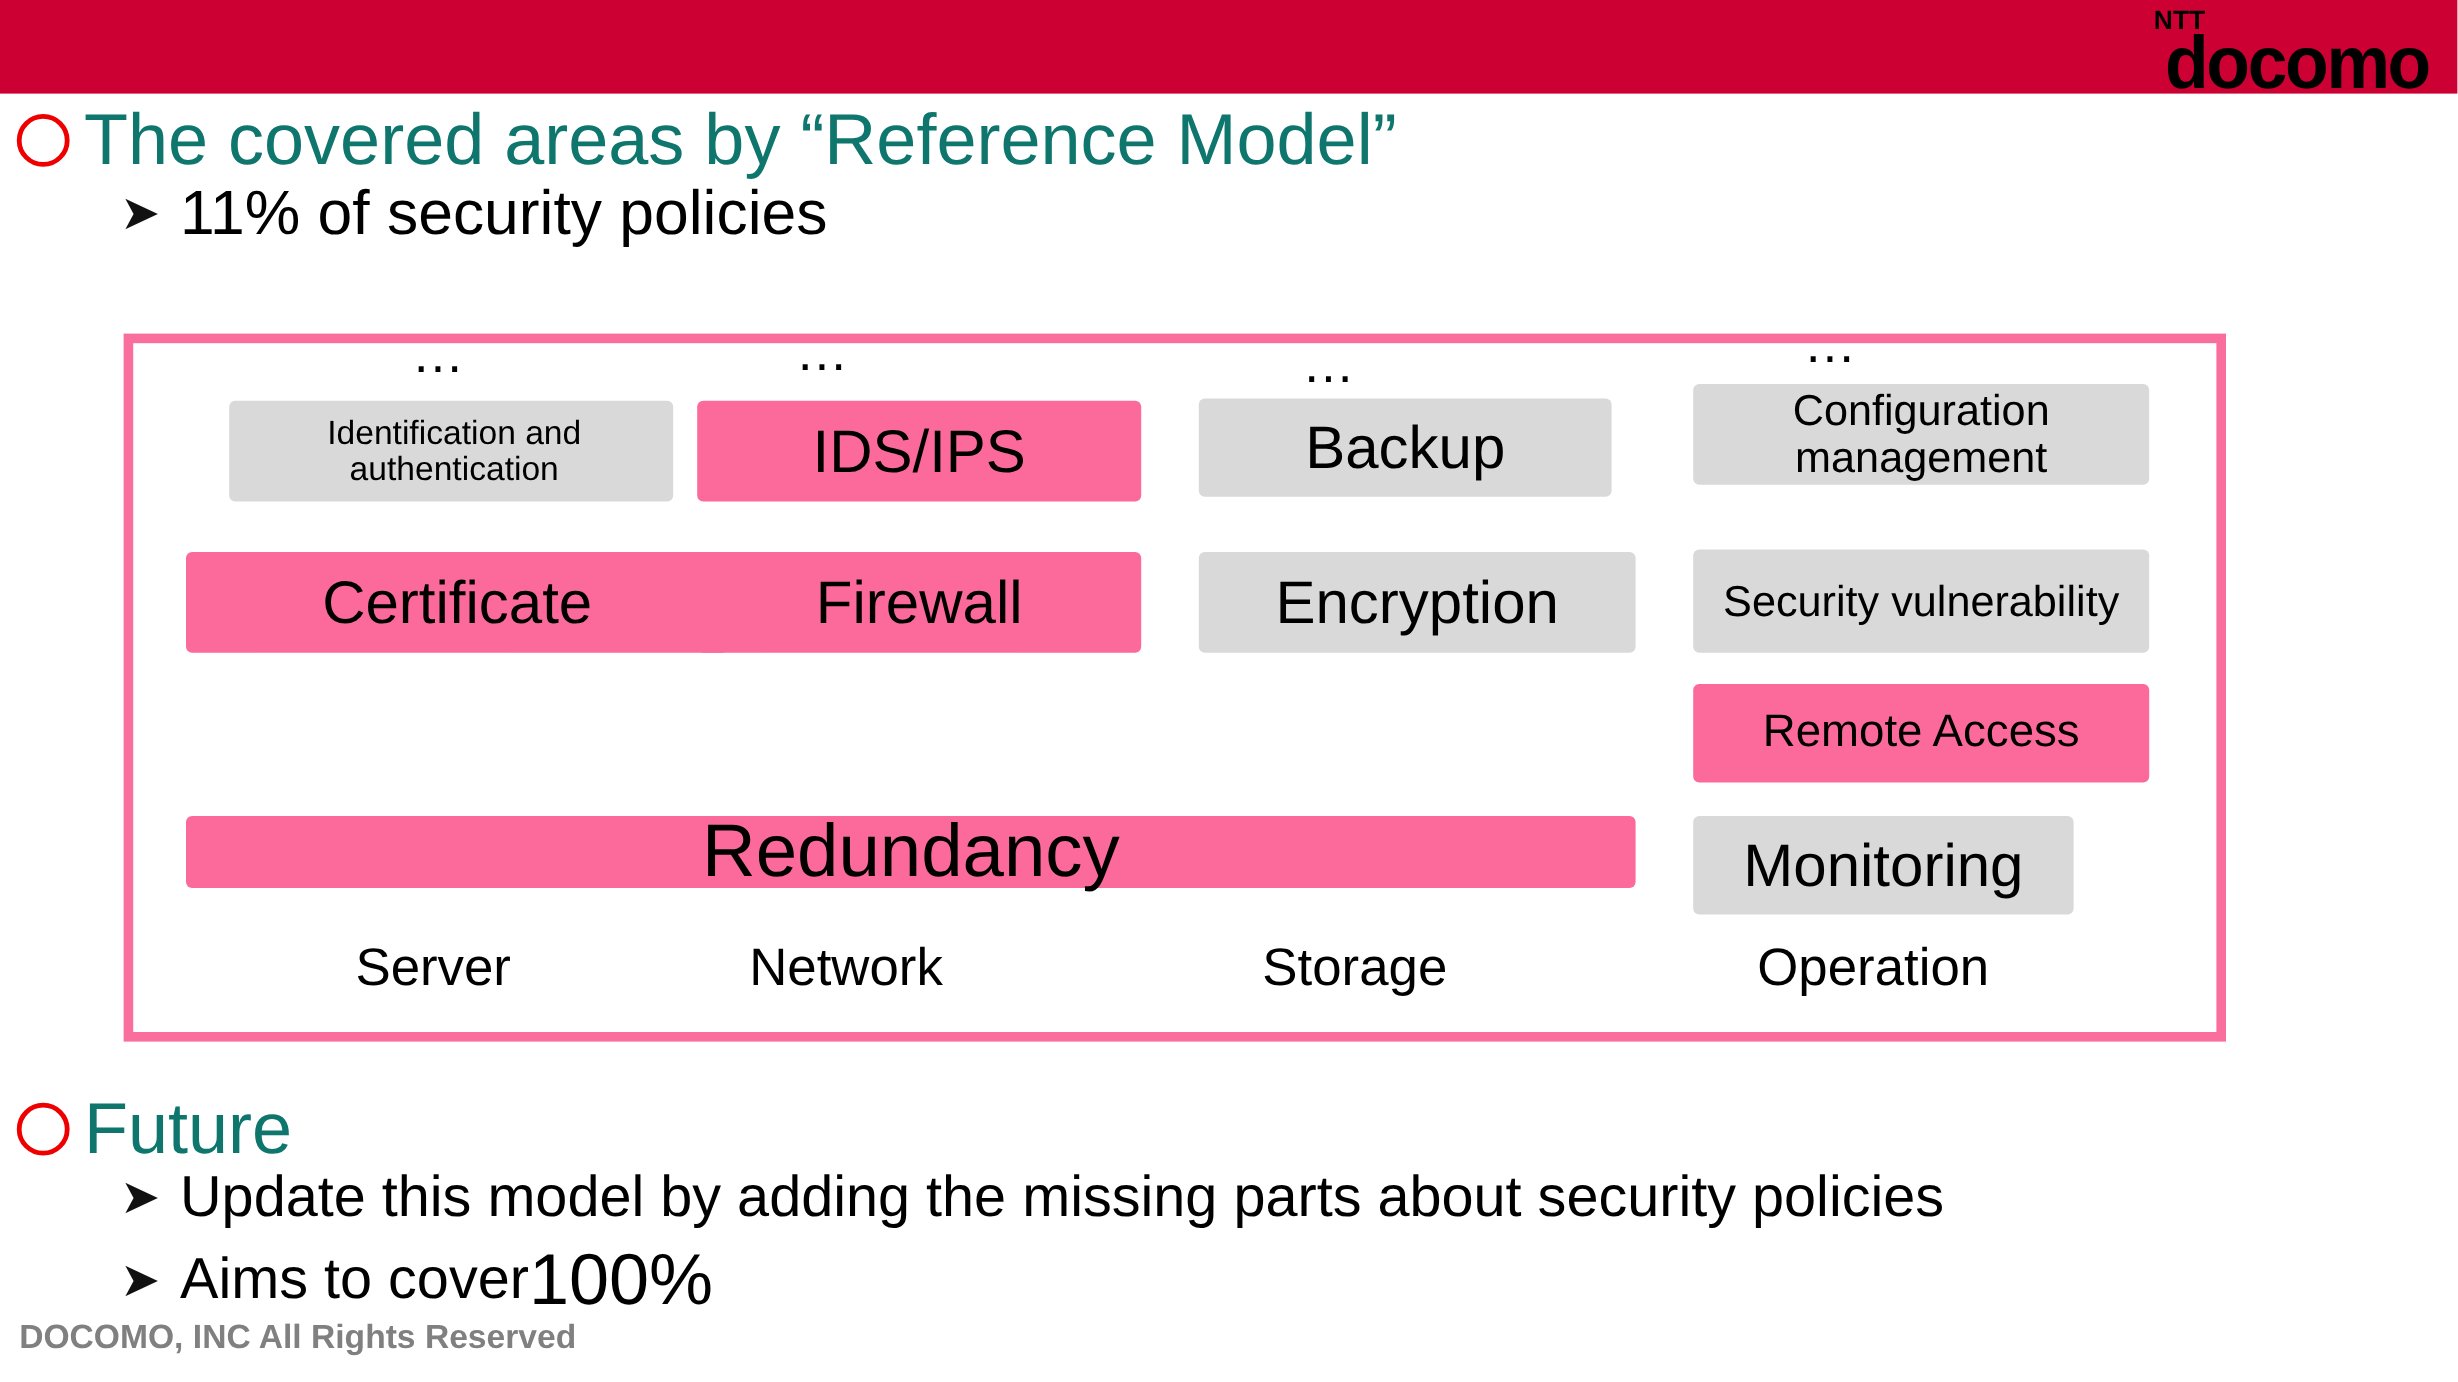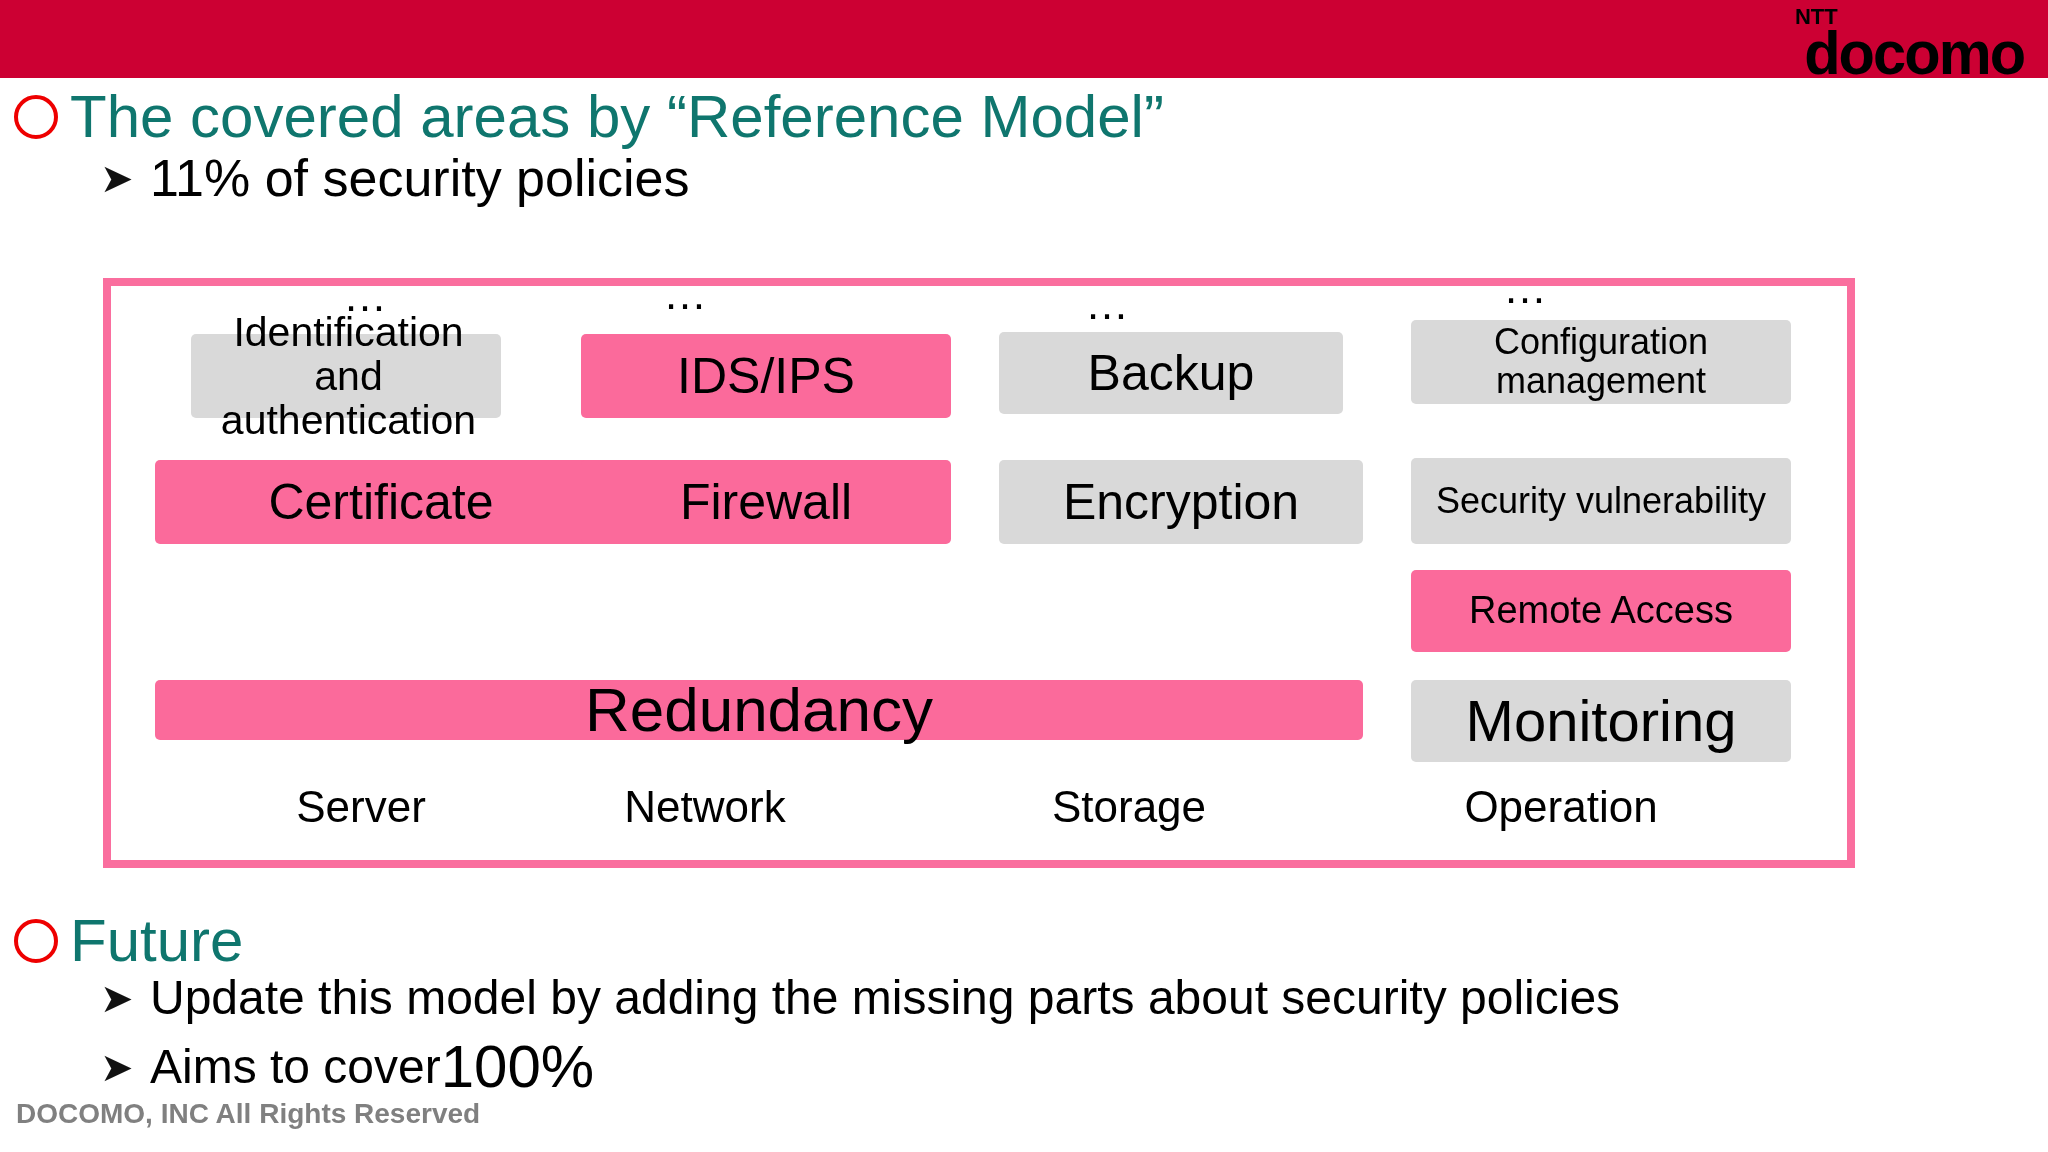--- a/index.html
+++ b/index.html
@@ -154,34 +154,34 @@
 </div>
 
 <div class="diagram">
   <div class="diagram-inner">
 
     <div class="ellipsis" style="left:110px;top:-12px;width:290px;">…</div>
     <div class="ellipsis" style="left:430px;top:-14px;width:290px;">…</div>
     <div class="ellipsis" style="left:852px;top:-4px;width:290px;">…</div>
     <div class="ellipsis" style="left:1270px;top:-20px;width:290px;">…</div>
 
-    <div class="cell gray" style="left:80px;top:48px;width:310px;height:84px;font-size:41px;padding-left:11px;">Identification and authentication</div>
+    <div class="cell gray" style="left:80px;top:48px;width:370px;height:84px;font-size:28px;padding-left:11px;">Identification and authentication</div>
     <div class="cell pink" style="left:470px;top:48px;width:370px;height:84px;font-size:50px;">IDS/IPS</div>
     <div class="cell gray" style="left:888px;top:46px;width:344px;height:82px;font-size:50px;">Backup</div>
     <div class="cell gray" style="left:1300px;top:34px;width:380px;height:84px;font-size:36px;">Configuration management</div>
 
     <div class="cell pink" style="left:44px;top:174px;width:452px;height:84px;font-size:50px;">Certificate</div>
     <div class="cell pink" style="left:470px;top:174px;width:370px;height:84px;font-size:50px;">Firewall</div>
     <div class="cell gray" style="left:888px;top:174px;width:364px;height:84px;font-size:50px;">Encryption</div>
     <div class="cell gray" style="left:1300px;top:172px;width:380px;height:86px;font-size:36px;">Security vulnerability</div>
 
     <div class="cell pink" style="left:1300px;top:284px;width:380px;height:82px;font-size:38px;">Remote Access</div>
 
     <div class="cell pink" style="left:44px;top:394px;width:1208px;height:60px;font-size:62px;">Redundancy</div>
-    <div class="cell gray" style="left:1300px;top:394px;width:380px;height:82px;font-size:58px;">Monitoring</div>
+    <div class="cell gray" style="left:1300px;top:394px;width:317px;height:82px;font-size:50px;">Monitoring</div>
 
     <div class="col-label" style="left:60px;top:496px;width:380px;">Server</div>
     <div class="col-label" style="left:404px;top:496px;width:380px;">Network</div>
     <div class="col-label" style="left:828px;top:496px;width:380px;">Storage</div>
     <div class="col-label" style="left:1260px;top:496px;width:380px;">Operation</div>
 
   </div>
 </div>
 
 <div class="bullet-l1" id="future-row">

